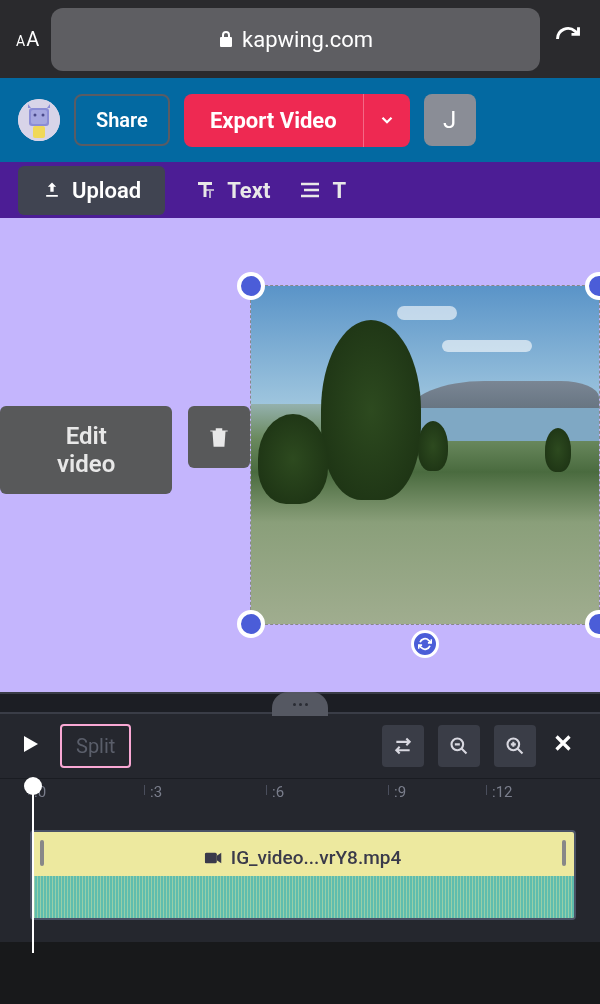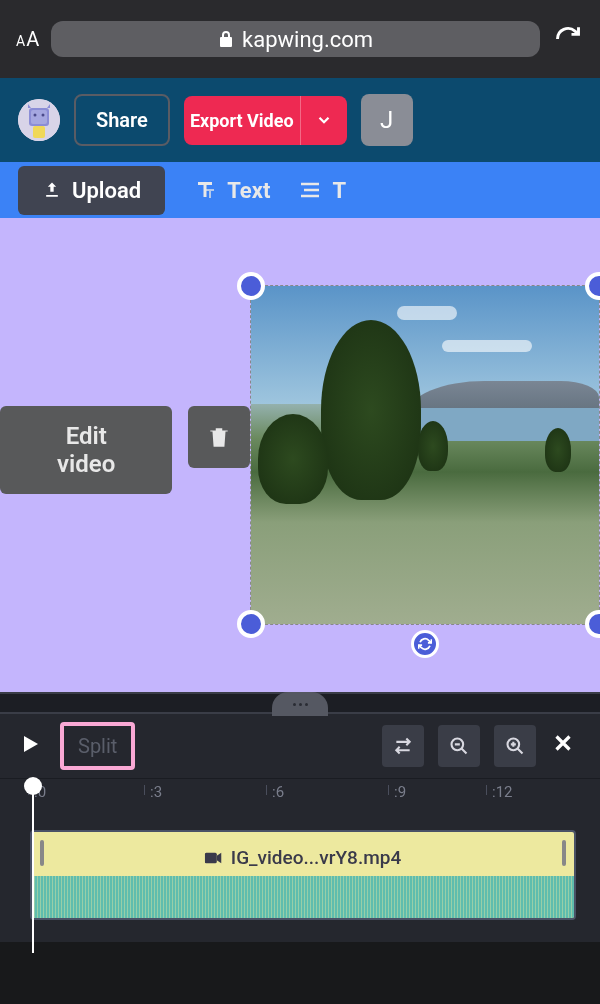--- a/index.html
+++ b/index.html
@@ -2,35 +2,35 @@
 <html><head>
 <meta charset="utf-8">
 <style>
 * { margin: 0; padding: 0; box-sizing: border-box; font-family: -apple-system, BlinkMacSystemFont, 'Segoe UI', Roboto, sans-serif; }
 body { width: 600px; height: 1004px; background: #18191b; overflow: hidden; }
 
 
 .browser-bar { height: 78px; background: #2a2a2d; display: flex; align-items: center; padding: 12px 16px; gap: 12px; }
 .text-size-btn { color: #fff; font-size: 20px; display: flex; align-items: baseline; gap: 1px; }
 .text-size-btn .small { font-size: 14px; }
-.url-bar { flex: 1; height: 36px; background: #5e5e62; border-radius: 12px; display: flex; align-items: center; justify-content: center; gap: 8px; color: #fff; font-size: 22px; }
+.url-bar { flex: 1; height: 63px; background: #5e5e62; border-radius: 12px; display: flex; align-items: center; justify-content: center; gap: 8px; color: #fff; font-size: 22px; }
 .lock-icon { width: 16px; height: 18px; }
 .refresh-btn { width: 32px; height: 32px; display: flex; align-items: center; justify-content: center; }
 
 
-.top-toolbar { height: 84px; background: #0c4a6e; display: flex; align-items: center; padding: 0 18px; gap: 14px; }
+.top-toolbar { height: 84px; background: #0369a1; display: flex; align-items: center; padding: 0 18px; gap: 14px; }
 .avatar { width: 42px; height: 42px; border-radius: 50%; background: #e8e0f0; display: flex; align-items: center; justify-content: center; position: relative; overflow: hidden; }
 .share-btn { border: 2px solid #5a5c64; background: transparent; color: #fff; font-size: 20px; font-weight: 600; padding: 12px 20px; border-radius: 8px; }
-.export-btn { background: #ee2952; color: #fff; font-size: 18px; font-weight: 700; padding: 14px 6px; border-radius: 8px 0 0 8px; border: none; }
+.export-btn { background: #ee2952; color: #fff; font-size: 22px; font-weight: 700; padding: 14px 26px; border-radius: 8px 0 0 8px; border: none; }
 .export-dropdown { background: #ee2952; color: #fff; padding: 14px 14px; border-radius: 0 8px 8px 0; border: none; border-left: 1px solid rgba(255,255,255,0.3); display: flex; align-items: center; }
 .export-group { display: flex; }
 .user-badge { width: 52px; height: 52px; background: #8a8d96; border-radius: 8px; display: flex; align-items: center; justify-content: center; color: #fff; font-size: 24px; }
 
 
-.secondary-toolbar { height: 56px; background: #3b82f6; display: flex; align-items: center; padding: 0 18px; gap: 28px; overflow: hidden; }
+.secondary-toolbar { height: 56px; background: #4c1d95; display: flex; align-items: center; padding: 0 18px; gap: 28px; overflow: hidden; }
 .upload-btn { background: #404451; color: #fff; border: none; padding: 12px 24px; border-radius: 6px; display: flex; align-items: center; gap: 10px; font-size: 22px; font-weight: 600; }
 .tool-item { display: flex; align-items: center; gap: 10px; color: #e8e8e8; font-size: 22px; font-weight: 700; }
 
 
 .canvas-area { height: 474px; background: #c4b5fd; position: relative; display: flex; align-items: center; justify-content: flex-start; }
 .edit-toolbar { display: flex; gap: 16px; margin-bottom: 10px; }
 .edit-btn { background: #58595a; color: #e8e8e8; border: none; padding: 16px 34px; border-radius: 6px; font-size: 24px; font-weight: 600; }
 .delete-btn { background: #58595a; border: none; width: 62px; height: 62px; border-radius: 6px; display: flex; align-items: center; justify-content: center; }
 .video-frame { width: 352px; height: 340px; border: 1px dashed #888; position: relative; }
 .video-content { width: 100%; height: 100%; background: linear-gradient(to bottom, #6fa8d6 0%, #87b8db 25%, #a8c4d4 30%, #6b8a5f 45%, #4a6b3f 55%, #8a9f7a 70%, #a0ad8f 100%); position: relative; overflow: hidden; }
@@ -47,21 +47,21 @@
 .rotate-handle { position: absolute; bottom: -34px; left: 50%; transform: translateX(-50%); width: 28px; height: 28px; background: #4b5dd8; border: 3px solid #fff; border-radius: 50%; display: flex; align-items: center; justify-content: center; }
 
 
 .divider-bar { height: 22px; background: #1c1e24; border-top: 2px solid #3a3d47; border-bottom: 2px solid #3a3d47; position: relative; }
 .divider-handle { position: absolute; top: -2px; left: 50%; transform: translateX(-50%); width: 56px; height: 24px; background: #555862; border-radius: 16px 16px 0 0; display: flex; align-items: center; justify-content: center; gap: 3px; }
 .divider-dot { width: 3px; height: 3px; background: #2a2c34; border-radius: 50%; }
 
 
 .timeline-controls { height: 64px; background: #25272e; display: flex; align-items: center; padding: 0 18px; gap: 14px; }
 .play-btn { width: 28px; height: 28px; }
-.split-btn { background: transparent; border: 4px solid #f9a8d4; color: #5a5e6a; padding: 8px 14px; border-radius: 4px; font-size: 20px; }
+.split-btn { background: transparent; border: 2px solid #f9a8d4; color: #5a5e6a; padding: 8px 14px; border-radius: 4px; font-size: 20px; }
 .time-display { color: #fff; font-size: 20px; font-weight: 600; display: flex; align-items: center; gap: 6px; }
 .time-total { color: #9092a0; font-weight: 500; }
 .spacer { flex: 1; }
 .tool-btn { width: 42px; height: 42px; background: #3a3d47; border: none; border-radius: 4px; display: flex; align-items: center; justify-content: center; }
 .close-btn { width: 32px; height: 32px; }
 
 
 .ruler { height: 34px; background: #25272e; position: relative; border-top: 1px solid #1a1c22; }
 .ruler-tick { position: absolute; top: 4px; color: #7a7e8c; font-size: 15px; }
 .ruler-tick::before { content: ''; position: absolute; left: -6px; top: 2px; width: 1px; height: 10px; background: #4a4e5c; }

